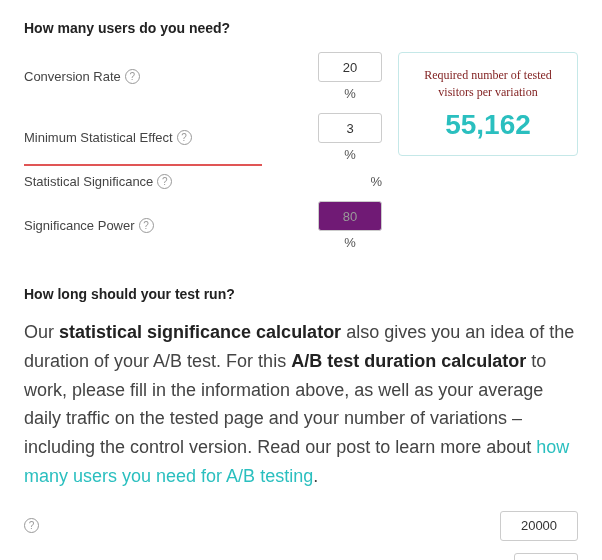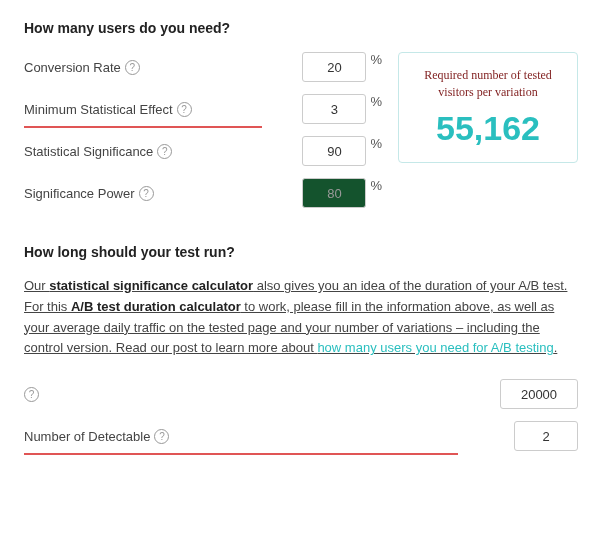--- a/index.html
+++ b/index.html
@@ -69,37 +69,38 @@
       border: 1px solid #999;
       border-radius: 50%;
       font-size: 10px;
       color: #999;
       cursor: pointer;
       flex-shrink: 0;
     }
 
     .field-input-group {
       display: flex;
-      align-items: flex-start;
+      align-items: center;
       gap: 4px;
+      flex-direction: column;
     }
 
     .field-input {
       width: 64px;
       height: 30px;
       border: 1px solid #ccc;
       border-radius: 3px;
       text-align: center;
       font-size: 13px;
       color: #333;
       padding: 0 4px;
     }
 
     .field-input.disabled {
-      background: #14532d;
+      background: #701a75;
       color: #999;
     }
 
     .unit {
       font-size: 13px;
       color: #555;
     }
 
     .result-box {
       width: 180px;
@@ -112,31 +113,30 @@
 
     .result-label {
       font-size: 12px;
       color: #7f1d1d;
       line-height: 1.4;
       margin-bottom: 8px;
       font-family: Liberation Serif, serif;
     }
 
     .result-value {
-      font-size: 34px;
+      font-size: 28px;
       font-weight: bold;
       color: #2abfbf;
     }
 
     .prose {
-      font-size: 13px;
+      font-size: 18px;
       color: #444;
       line-height: 1.6;
       margin-bottom: 20px;
-      text-decoration: underline;
     }
 
     .prose strong {
       font-weight: bold;
       color: #222;
     }
 
     .prose a {
       color: #2abfbf;
       text-decoration: none;
@@ -191,21 +191,20 @@
           <span class="unit">%</span>
         </div>
       </div>
 
       <div class="field-row">
         <div class="field-label">
           <span>Statistical Significance</span>
           <span class="help-badge">?</span>
         </div>
         <div class="field-input-group">
-          <input class="field-input" type="text" value="90" style="">
           <span class="unit">%</span>
         </div>
       </div>
 
       <div class="field-row">
         <div class="field-label">
           <span>Significance Power</span>
           <span class="help-badge">?</span>
         </div>
         <div class="field-input-group">

